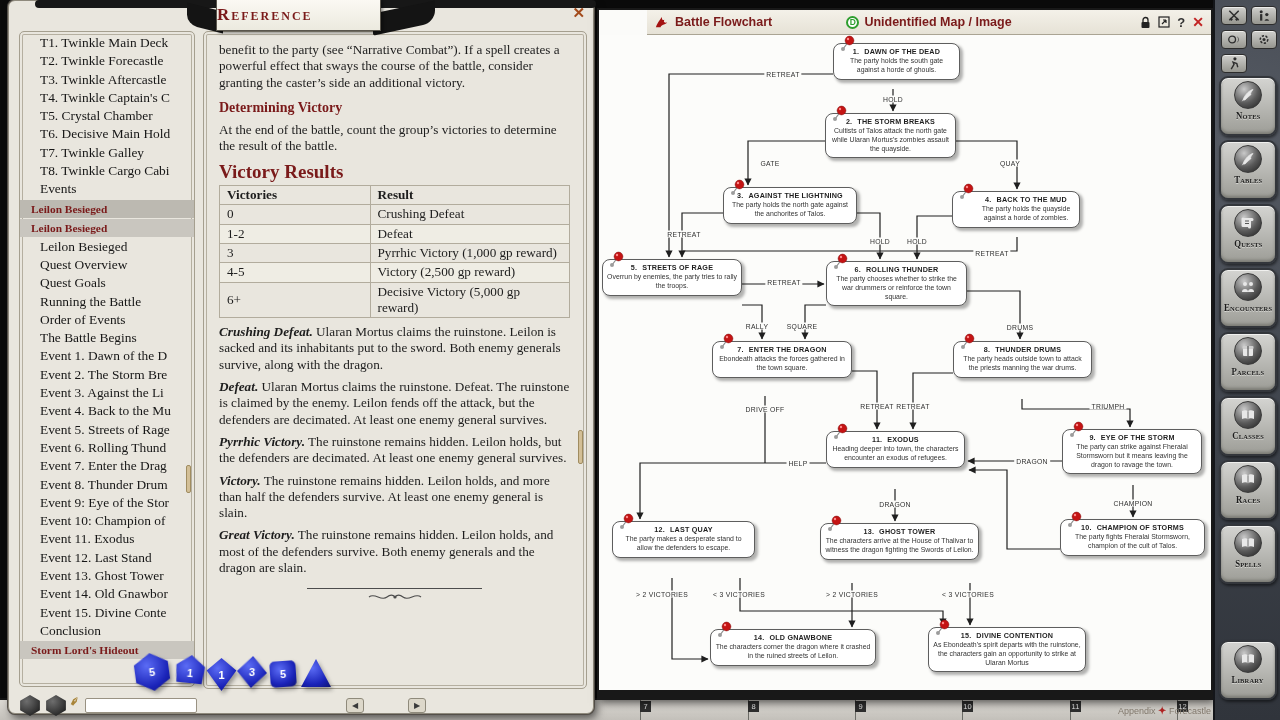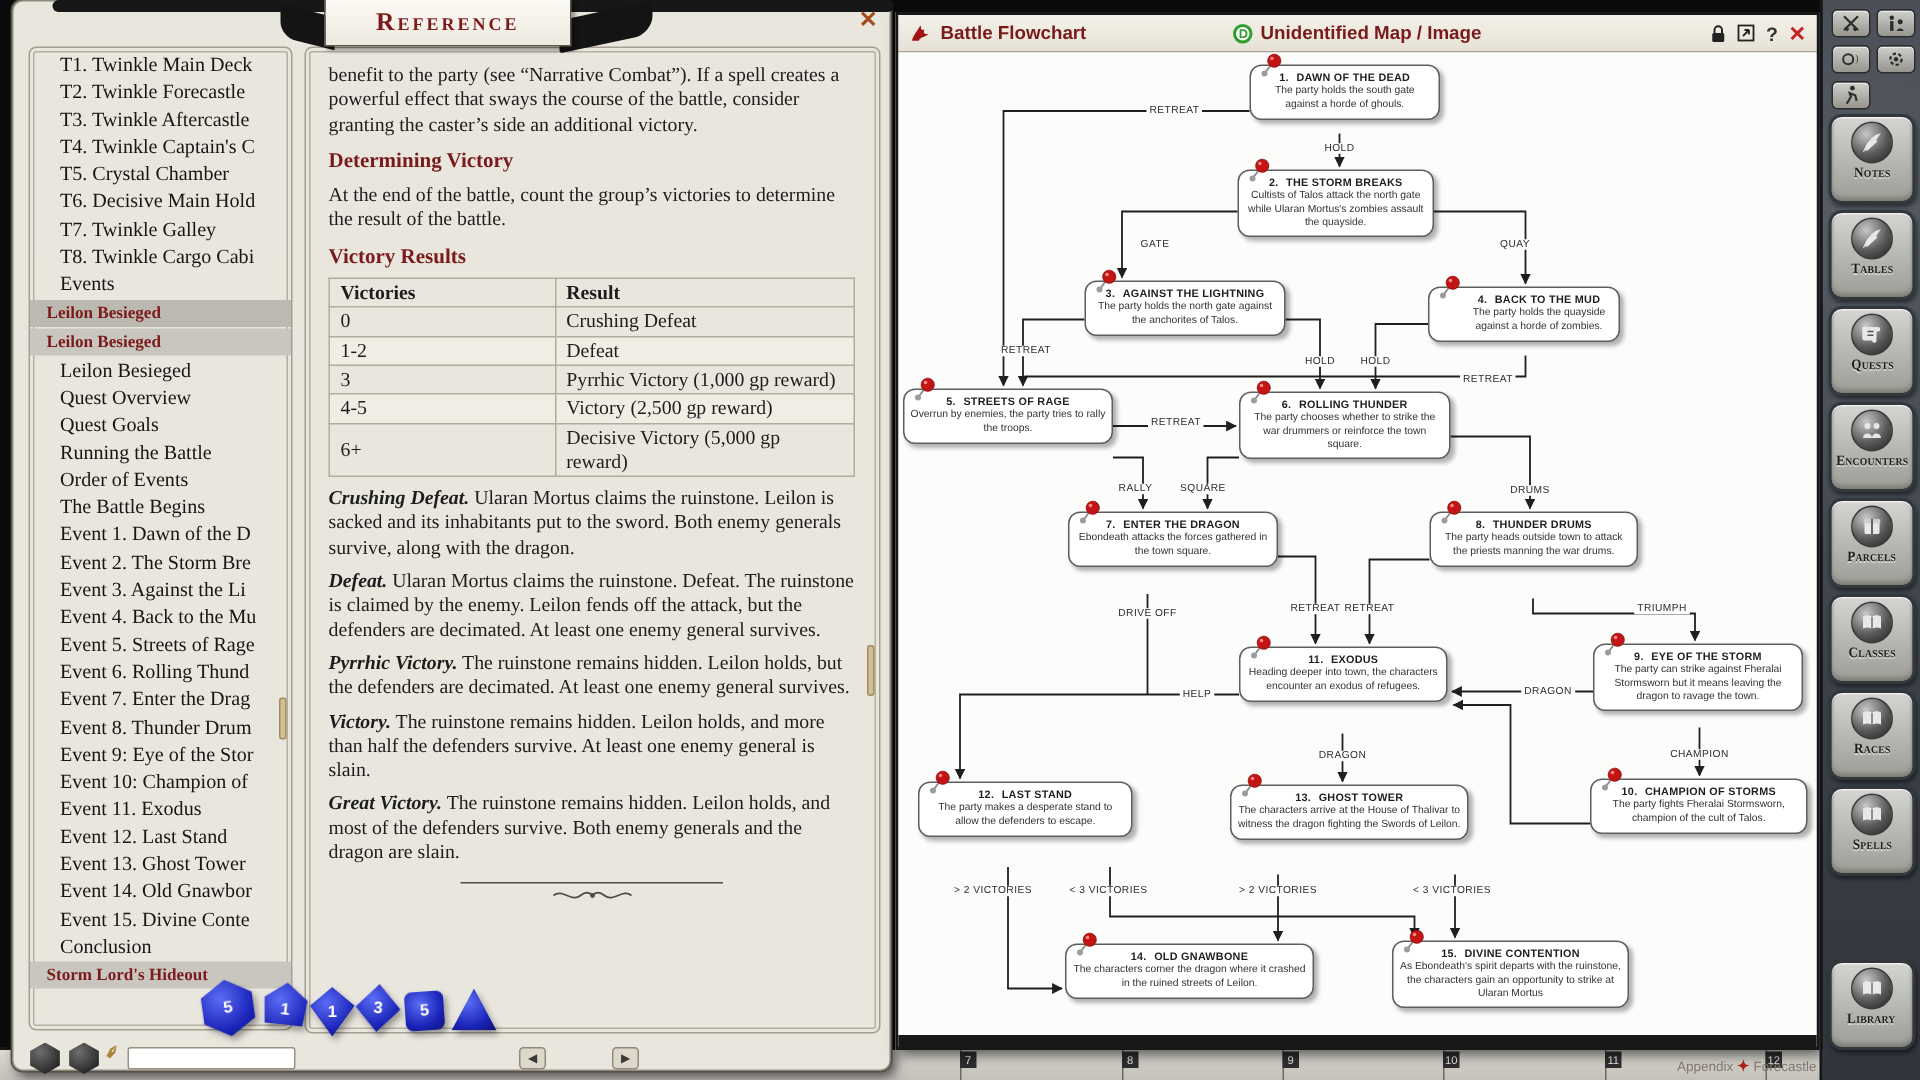--- a/index.html
+++ b/index.html
@@ -16,21 +16,21 @@
   #hotkey-shortcut .red-mark { color:#b22222; font-weight:bold; font-size:10px; }
 
   
   #ref-window { position:absolute; left:8px; top:0; width:586px; height:714px;
     background:#e9e6de; border:1px solid #8f8a7d; border-radius:7px;
     box-shadow:0 0 0 1px #55504a, 3px 4px 8px rgba(0,0,0,.6); }
   #ref-topbar { position:absolute; left:26px; right:-3px; top:-1px; height:8px;
     background:#171717; border-radius:4px; }
   #ref-banner { position:absolute; left:207px; top:-2px; width:165px; height:32px;
     background:linear-gradient(#fbf9f3,#eceadf); border:1px solid #5a564d;
-    display:flex; align-items:center; justify-content:center; z-index:5;
+    display:flex; align-items:center; justify-content:flex-start; z-index:5;
     box-shadow:2px 2px 3px rgba(0,0,0,.4); }
   #ref-banner .banner-text { font-family:"Liberation Serif", serif; font-variant:small-caps;
     font-size:17px; letter-spacing:2px; color:#7a1a1a; font-weight:bold; }
   .banner-tail-l, .banner-tail-r { position:absolute; top:6px; height:22px; background:#141414; z-index:4; }
   .banner-tail-l { left:178px; width:36px; transform:skewY(14deg); border-radius:0 0 0 10px; }
   .banner-tail-r { left:364px; width:62px; transform:skewY(-12deg); border-radius:0 0 12px 2px; }
   #ref-close { position:absolute; right:8px; top:3px; color:#a34b1c; font-size:15px;
     font-weight:bold; cursor:pointer; z-index:6; }
 
   .inset-panel { position:absolute; background:#e9e6de; border:1px solid #a59f8f;
@@ -42,21 +42,21 @@
     line-height:18px; padding-left:11px; margin:1px 0; }
   .scroll-track { position:absolute; right:3px; top:8px; bottom:8px; width:5px; }
   .scroll-thumb { position:absolute; right:0; width:5px; background:#d3bf96; border:1px solid #a08c60; border-radius:2px; }
 
   #ref-content { left:194px; top:30px; width:384px; height:658px; padding:4px 16px 4px 15px; overflow:hidden; }
   #ref-content, #ref-content p, #ref-content td { font-family:"Liberation Serif", serif;
     font-size:13.2px; line-height:16.3px; color:#1d1d1d; }
   #ref-content p { margin:6px 0; }
   .content-h { font-family:"Liberation Serif", serif; color:#7a1a1a; font-weight:bold; }
   #h-determining { font-size:14px; margin:9px 0 2px; }
-  #h-results { font-size:14px; margin:9px 0 5px; }
+  #h-results { font-size:19px; margin:9px 0 5px; }
   #victory-table { width:100%; border-collapse:collapse; margin:2px 0 6px; }
   #victory-table th, #victory-table td { border:1px solid #b2ac9d; padding:1px 7px; text-align:left; }
   #victory-table th { font-weight:bold; }
   #victory-table tr:nth-child(even) td { background:#efede4; }
   .lead { font-weight:bold; font-style:italic; }
   #divider { margin:12px auto 0; width:175px; border-top:1px solid #4c4c4c; text-align:center; }
   #divider svg { margin-top:2px; }
 
   .nav-btn { position:absolute; top:697px; width:18px; height:15px; background:#ddd8ca;
     border:1px solid #8f8a7b; border-radius:3px; font-size:8px; color:#3a3a3a;
@@ -88,21 +88,21 @@
   #d8 .bdie-in { clip-path:polygon(50% 0,100% 50%,50% 100%,0 50%); }
   #d6 { left:270px; top:661px; width:26px; height:26px; transform:rotate(-4deg); }
   #d6 .bdie-in { border-radius:5px; }
   #d4 { left:301px; top:659px; width:30px; height:28px; }
   #d4 .bdie-in { clip-path:polygon(50% 0,100% 100%,0 100%); }
 
   
   #map-window { position:absolute; left:597px; top:8px; width:616px; height:692px;
     background:#fbfbf9; border:2px solid #181818; box-shadow:2px 3px 8px rgba(0,0,0,.6); }
   #map-titlebar { position:relative; height:25px; background:linear-gradient(#f4f1e9,#e6e2d6);
-    border-bottom:1px solid #aaa493; display:flex; align-items:center; padding:0 7px; }
+    border-bottom:1px solid #aaa493; display:flex; align-items:center; padding:0 7px;margin-left:48px; }
   .mt-left { flex:1; display:flex; align-items:center; gap:6px; }
   .mt-center { display:flex; align-items:center; gap:5px; }
   .mt-right { flex:1; display:flex; align-items:center; justify-content:flex-end; gap:7px; }
   .map-title { font-size:12.5px; font-weight:bold; color:#7a1a1a; }
   #badge-d { width:13px; height:13px; border:2px solid #2f9e2f; border-radius:50%;
     color:#2f9e2f; font-size:8.5px; font-weight:bold; text-align:center; line-height:9.5px;
     background:#fff; }
   #map-help { font-size:13px; font-weight:bold; color:#333; cursor:pointer; }
   #map-close { font-size:14px; font-weight:bold; color:#c22424; cursor:pointer; }
   #map-canvas { position:relative; width:612px; height:655px; background:#fcfcfa; overflow:hidden; }
@@ -625,21 +625,21 @@
         </div>
 
         <div class="fc-node" style="position: absolute; left: 13px; top: 486px; width: 143px;">
           <svg class="pin" viewBox="0 0 20 20">
             <line x1="6" y1="14" x2="12" y2="6"></line>
             <circle class="pin-foot" cx="6" cy="14" r="2"></circle>
             <circle class="pin-ball" cx="12.5" cy="5.5" r="4.4"></circle>
             <circle class="pin-hl" cx="11" cy="4" r="1.2"></circle>
           </svg>
           <div class="fc-title">
-            <span class="fc-num">12.</span><span>LAST STAND</span>
+            <span class="fc-num">12.</span><span>LAST QUAY</span>
           </div>
           <div class="fc-body">The party makes a desperate stand to allow the defenders to escape.</div>
         </div>
 
         <div class="fc-node" style="position: absolute; left: 221px; top: 488px; width: 159px;">
           <svg class="pin" viewBox="0 0 20 20">
             <line x1="6" y1="14" x2="12" y2="6"></line>
             <circle class="pin-foot" cx="6" cy="14" r="2"></circle>
             <circle class="pin-ball" cx="12.5" cy="5.5" r="4.4"></circle>
             <circle class="pin-hl" cx="11" cy="4" r="1.2"></circle>

